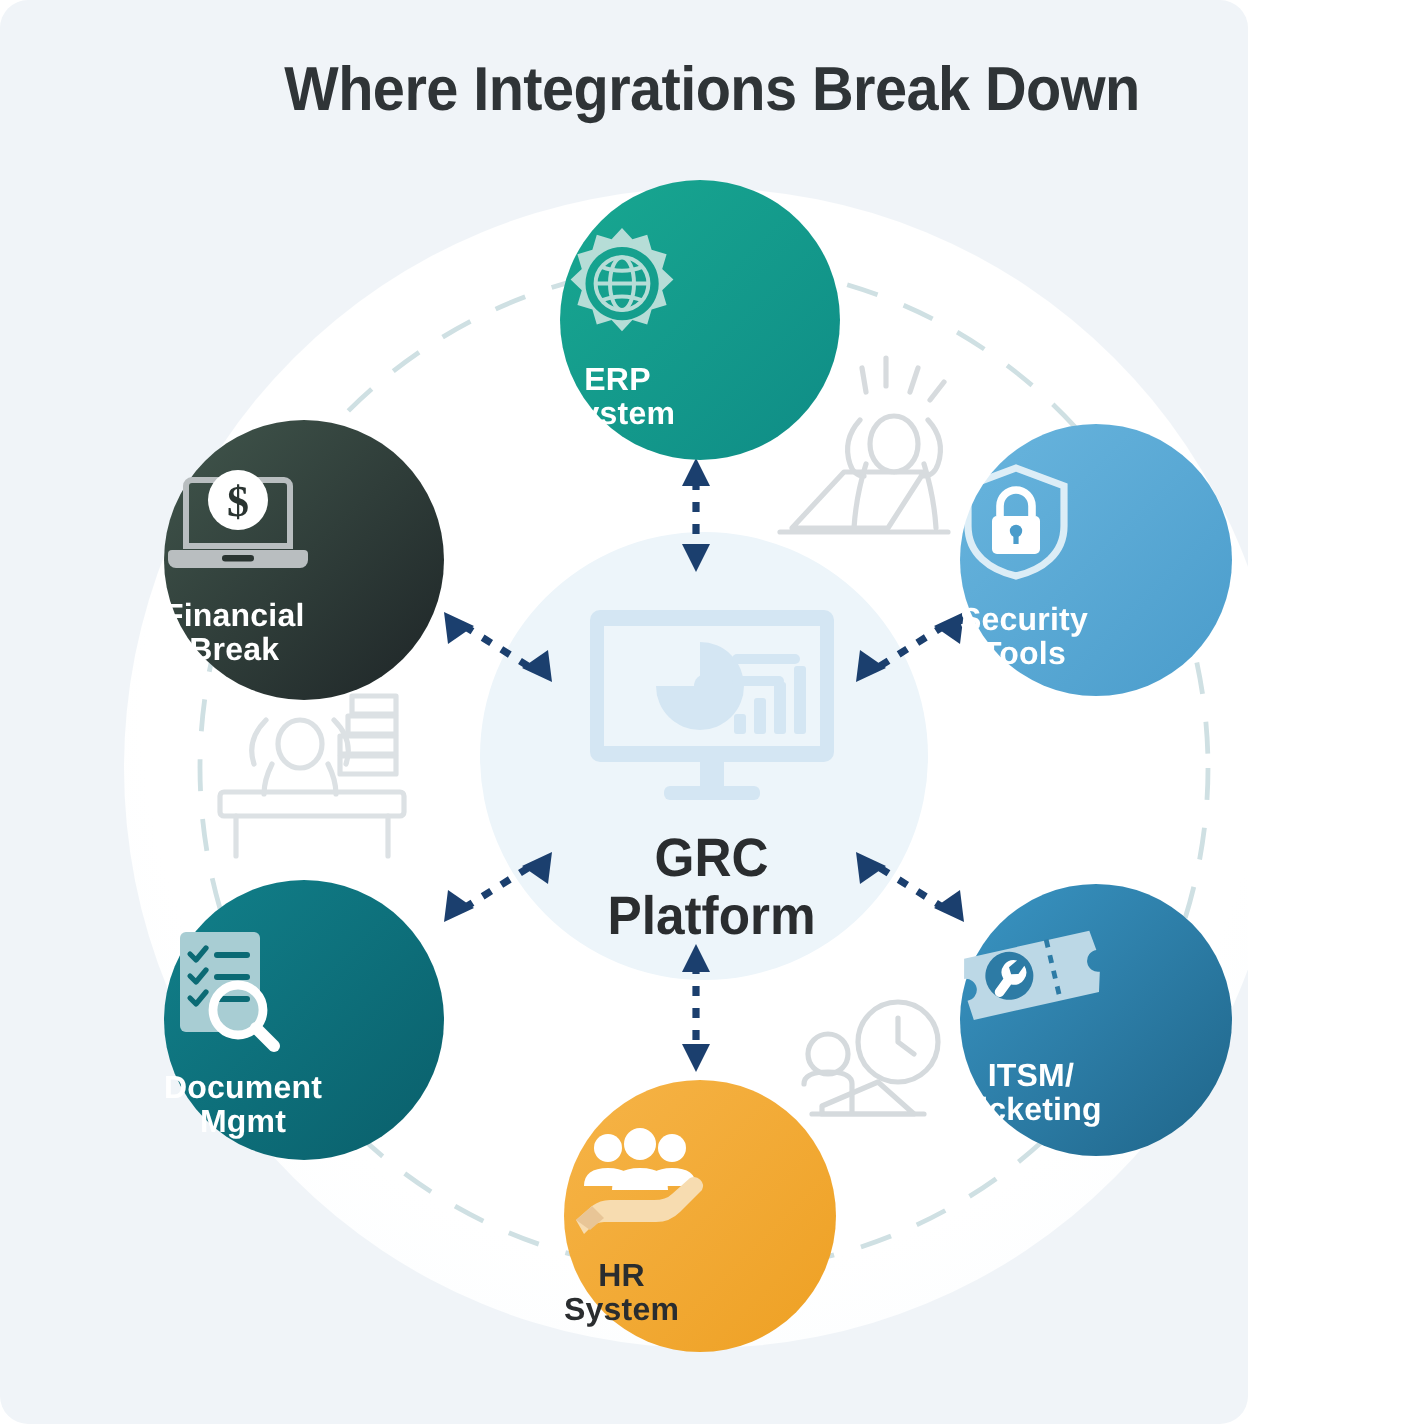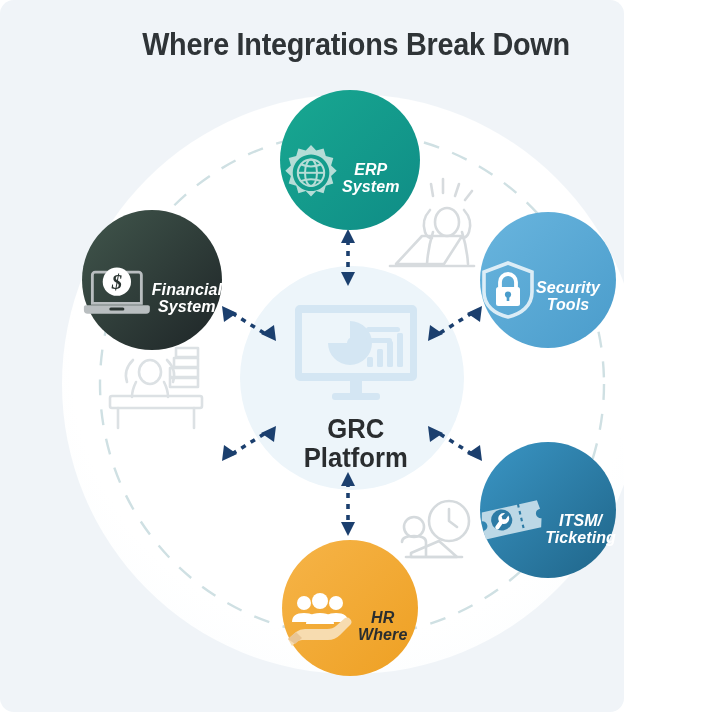--- a/index.html
+++ b/index.html
@@ -36,25 +36,24 @@
   }
   .svgwrap {
     position: absolute;
     inset: 0;
   }
   
   .node {
     position: absolute;
     border-radius: 50%;
     display: flex;
-    flex-direction: row;
-    align-items: center;
+    flex-direction: column;
+    align-items: flex-start;
     justify-content: flex-start;
     box-sizing: border-box;
-    font-style: italic;
   }
   .node .label {
     font-family: "Liberation Sans Narrow", "Liberation Sans", sans-serif;
     font-weight: bold;
     font-size: 16px;
     line-height: 17px;
     text-align: center;
     white-space: pre-line;
     letter-spacing: 0.1px;
   }
@@ -272,29 +271,48 @@
         <circle cx="54" cy="10" r="7"></circle>
         <path d="M42 29 q0 -9 12 -9 q12 0 12 9 z"></path>
         <circle cx="38" cy="8" r="8"></circle>
         <path d="M24 31 q0 -11 14 -11 q14 0 14 11 z"></path>
       </g>
       <path d="M6 46 l8 -7 q4 -3 9 -3 h22 q6 0 9 -3 l9 -8 a4.5 4.5 0 0 1 6 6 l-11 11 q-5 5 -12 5 h-26
                q-4 0 -7 3 l-3 3 z" fill="#f7dcb0"></path>
       <path d="M6 46 l8 -7 l6 6 l-7 6 z" fill="#e8c596"></path>
     </svg>
     <div class="label" style="color:#2a2d2f; margin-top:12px;">HR
-Where</div>
-  </div>
-
+System</div>
+  </div>
+
+  <div class="node" style="left:82px; top:440px; width:140px; height:140px; background:linear-gradient(135deg,#11808a,#0a5f6b); padding-top:24px;">
+    <svg width="60" height="62" viewBox="0 0 60 62">
+      <rect x="8" y="2" width="40" height="50" rx="3" fill="#a8cdd3"></rect>
+      <g stroke="#0b6a74" stroke-width="2.6" fill="none" stroke-linecap="round" stroke-linejoin="round">
+        <path d="M13 13 l3 3 l5 -6"></path>
+        <path d="M13 24 l3 3 l5 -6"></path>
+        <path d="M13 35 l3 3 l5 -6"></path>
+      </g>
+      <g fill="#0b6a74">
+        <rect x="25" y="12" width="18" height="3" rx="1.5"></rect>
+        <rect x="25" y="23" width="18" height="3" rx="1.5"></rect>
+        <rect x="25" y="34" width="18" height="3" rx="1.5"></rect>
+      </g>
+      <circle cx="37" cy="41" r="12.5" fill="none" stroke="#ffffff" stroke-width="4.4"></circle>
+      <path d="M46 50 l9 9" stroke="#ffffff" stroke-width="6" stroke-linecap="round"></path>
+    </svg>
+    <div class="label" style="color:#ffffff; margin-top:10px;">Document
+Mgmt</div>
+  </div>
 
   <div class="node" style="left:82px; top:210px; width:140px; height:140px; background:linear-gradient(135deg,#41564c,#1e2527); padding-top:24px;">
     <svg width="74" height="54" viewBox="0 0 74 54">
       <path d="M14 6 h46 a3 3 0 0 1 3 3 v30 h-52 v-30 a3 3 0 0 1 3 -3 z" fill="none" stroke="#b9bec0" stroke-width="3"></path>
       <path d="M4 41 h66 a2 2 0 0 1 2 2 v3 a4 4 0 0 1 -4 4 h-62 a4 4 0 0 1 -4 -4 v-3 a2 2 0 0 1 2 -2 z" fill="#b9bec0"></path>
       <rect x="29" y="43.5" width="16" height="3.2" rx="1.6" fill="#2a3431"></rect>
       <circle cx="37" cy="16" r="15" fill="#ffffff"></circle>
       <text x="37" y="24" text-anchor="middle" font-family="Liberation Serif, serif" font-size="22" font-weight="bold" fill="#2a3431">$</text>
     </svg>
     <div class="label" style="color:#ffffff; margin-top:12px;">Financial
-System</div>
+Break</div>
   </div>
 
 </div>
 
 </body></html>

